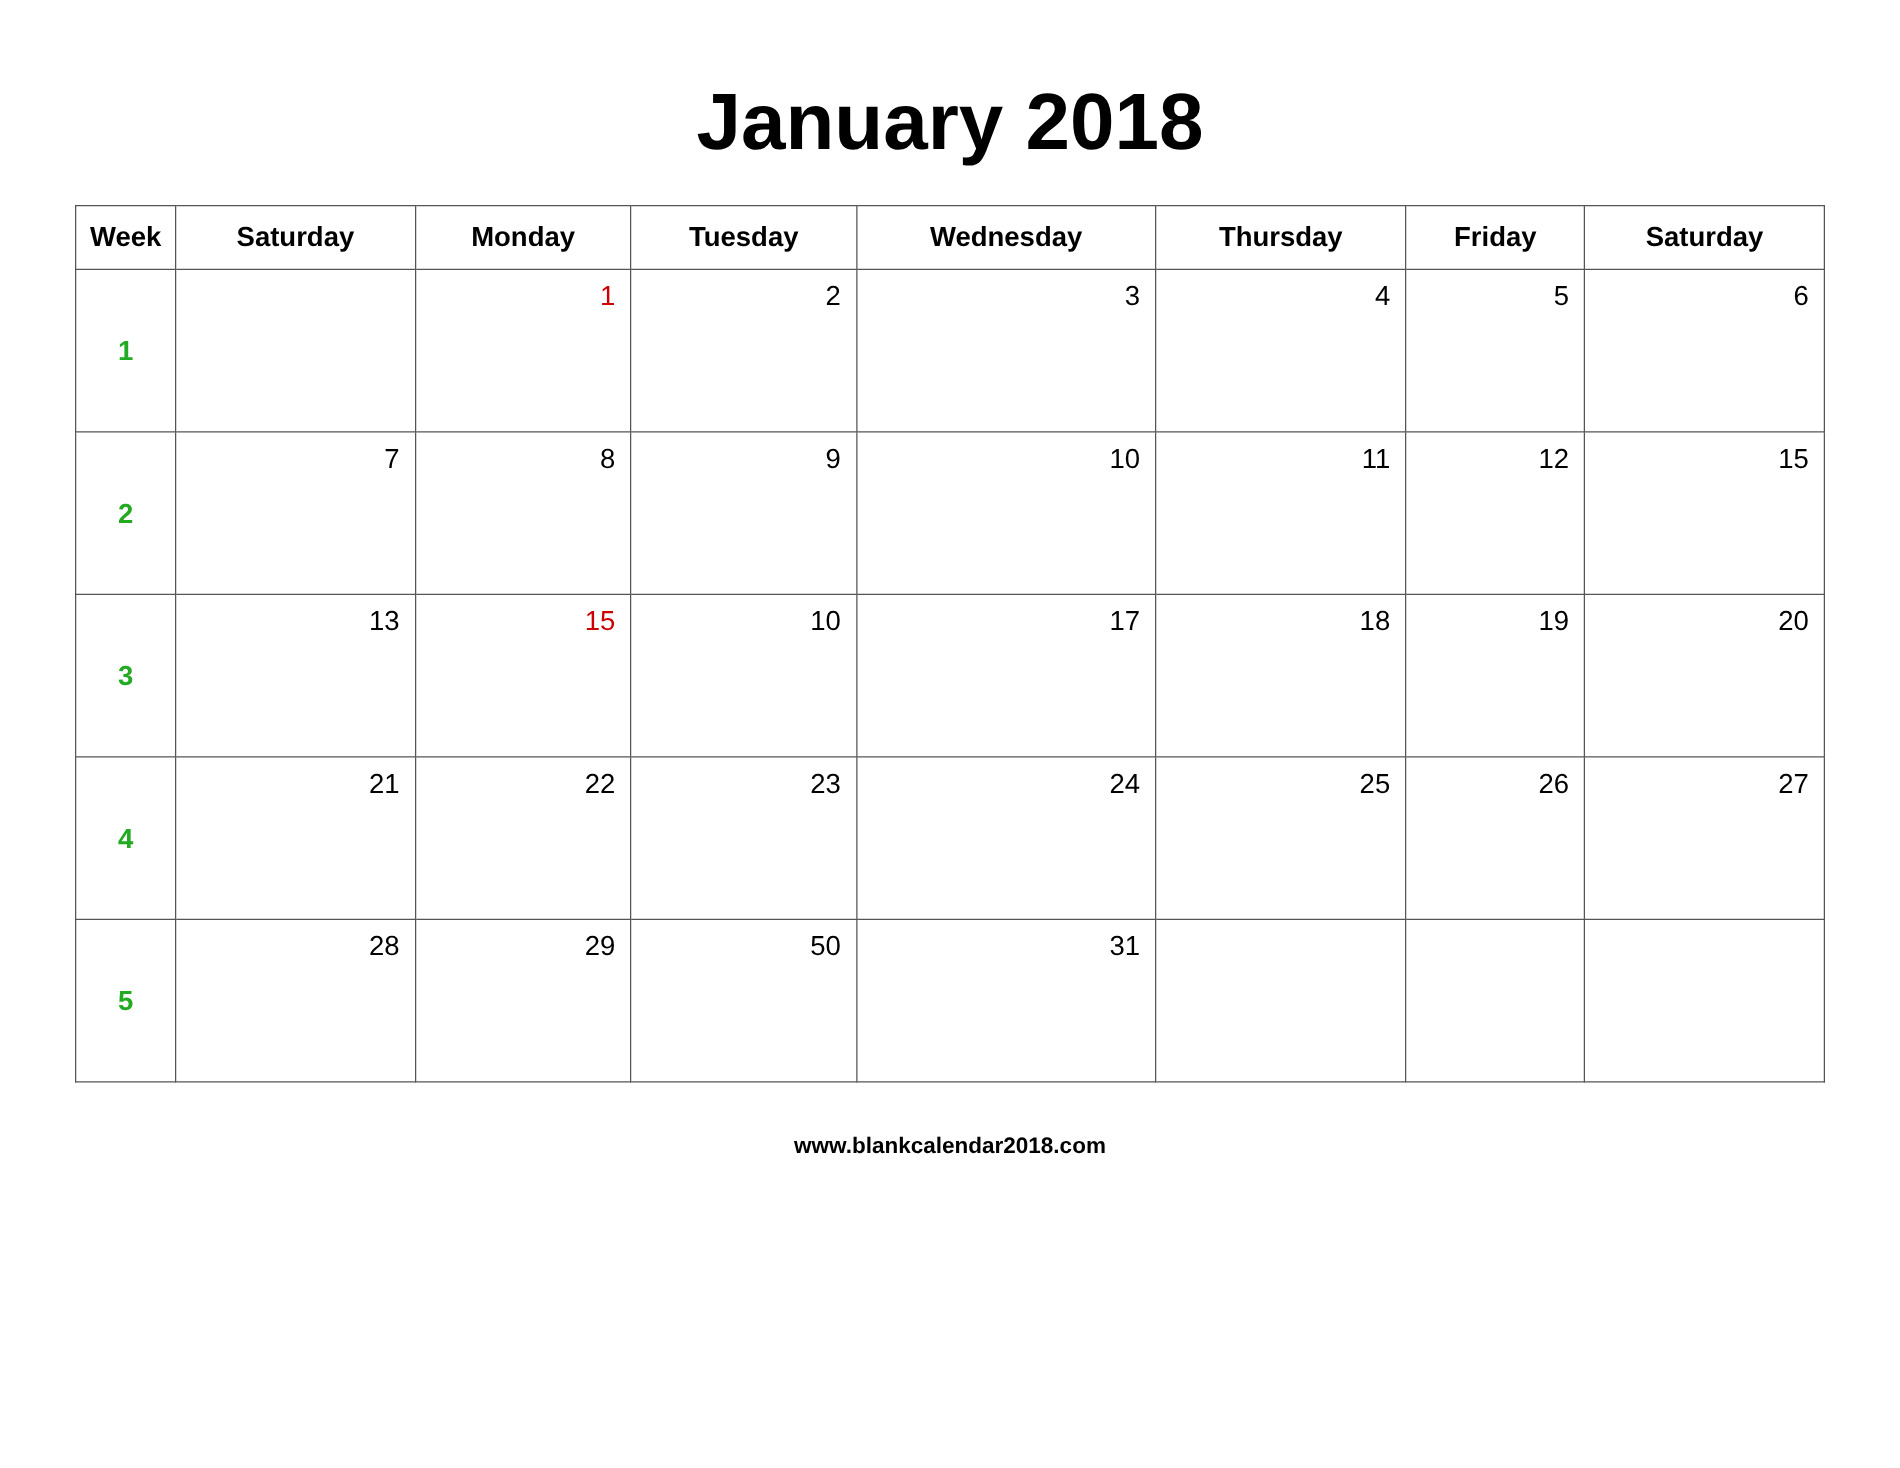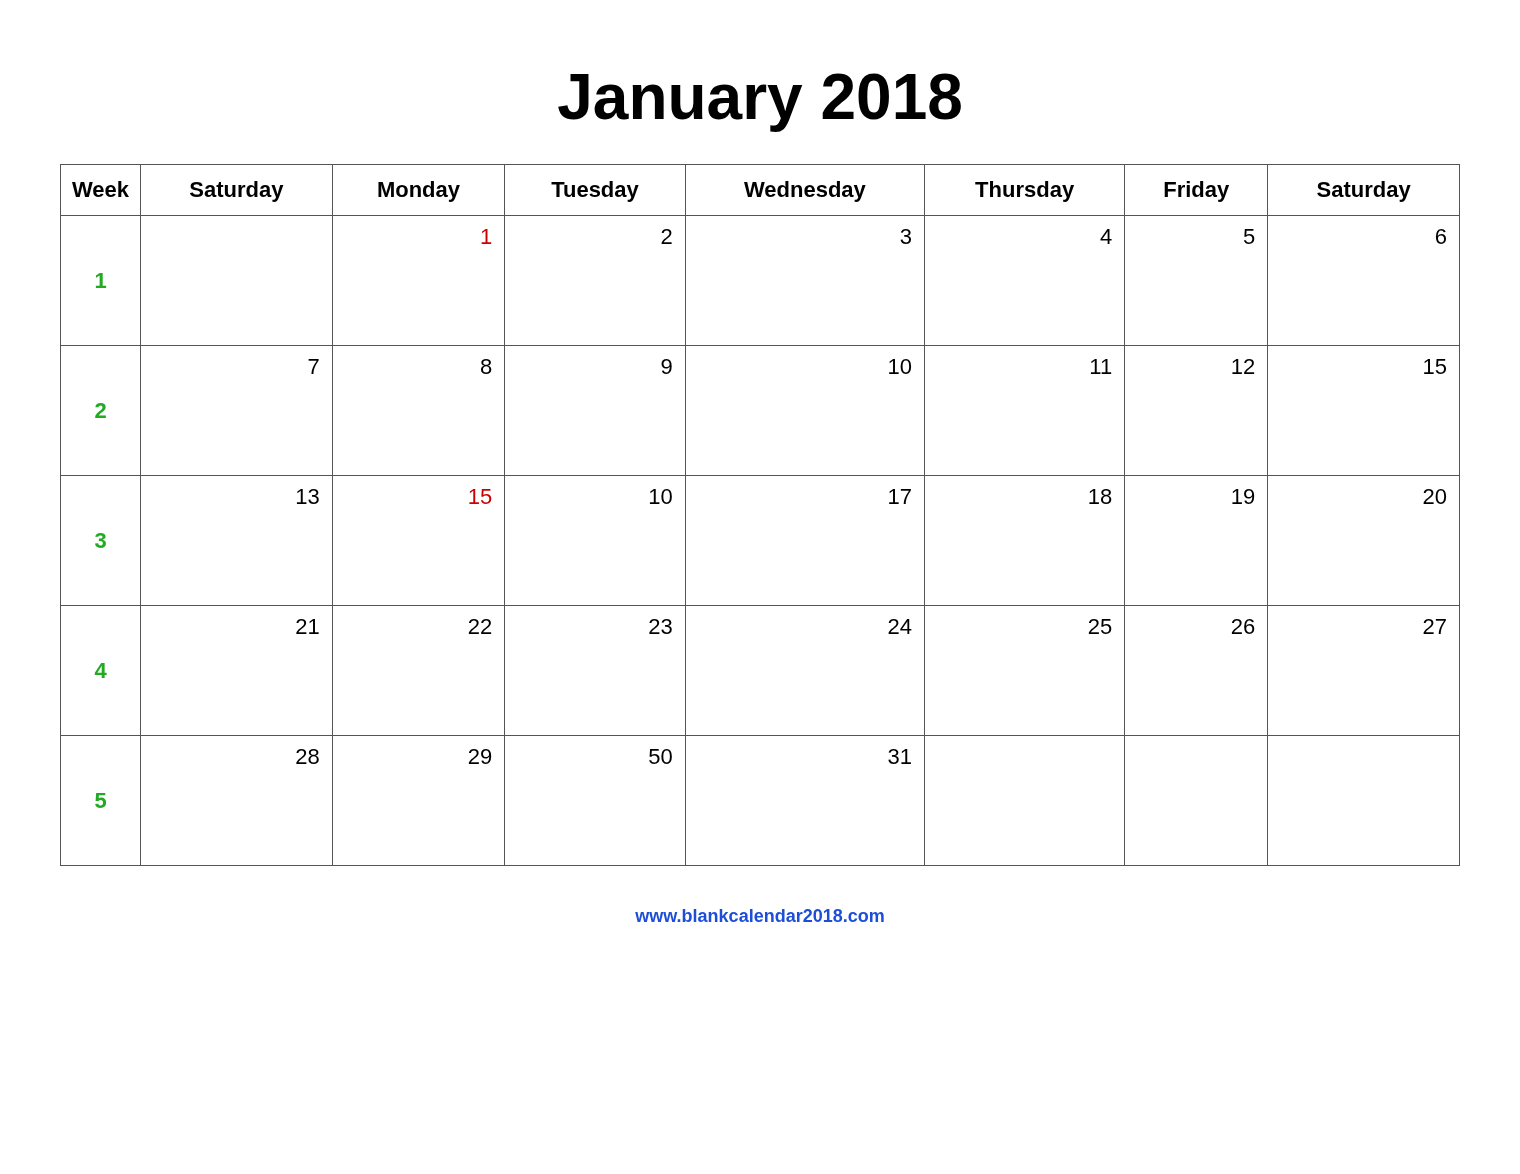--- a/index.html
+++ b/index.html
@@ -68,21 +68,21 @@
       text-align: right;
     }
 
     .day-number.red {
       color: #cc0000;
     }
 
     .footer-link {
       margin-top: 40px;
       font-size: 18px;
-      color: #1d4ed8;
+      color: #000000;
       font-weight: bold;
     }
 
     .day-cell {
       height: 130px;
       vertical-align: top;
     }
   </style>
 </head>
 <body>

